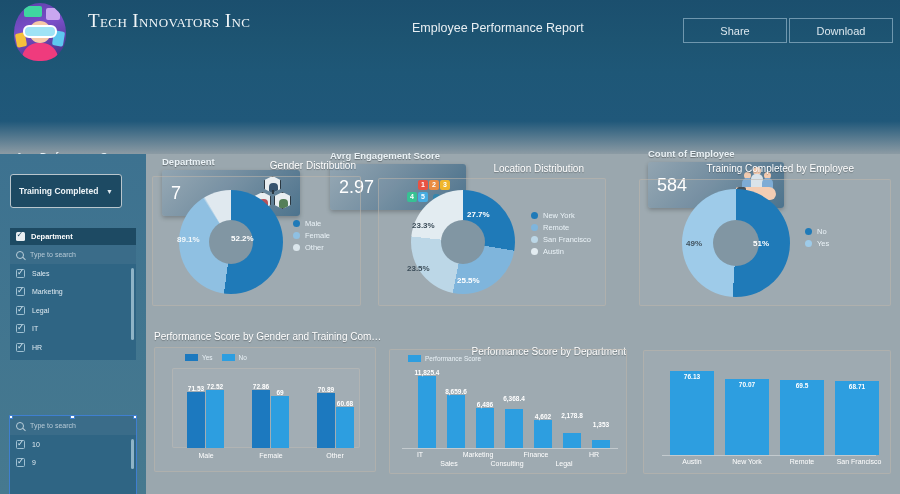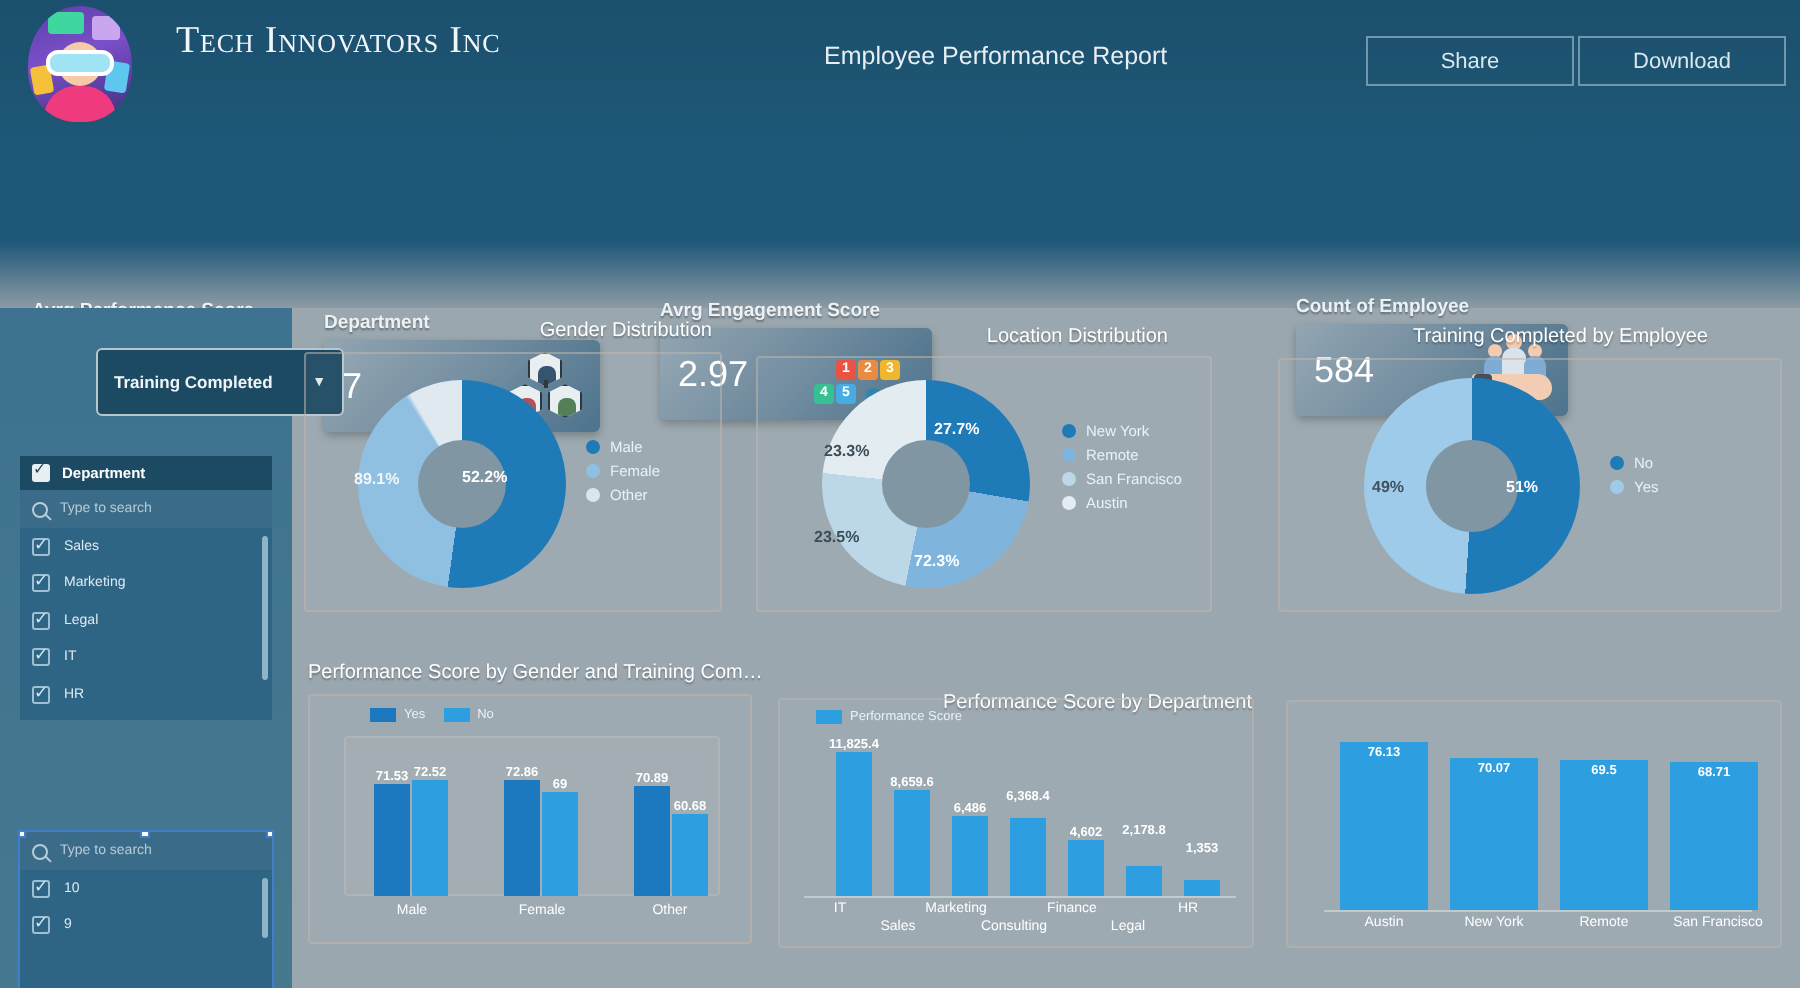--- a/index.html
+++ b/index.html
@@ -132,23 +132,23 @@
   .ic-people .p3 { left:26px; width:11px; height:11px; background:#79a9d4; }
   .ic-people .h { position:absolute; border-radius:50%; background:#f3cbb0; }
   .ic-people .h1 { left:8px;  bottom:23px; width:7px; height:7px; }
   .ic-people .h2 { left:17px; bottom:27px; width:8px; height:8px; }
   .ic-people .h3 { left:28px; bottom:23px; width:7px; height:7px; }
 
   
   .sidebar { position:absolute; left:0; top:154px; width:146px; height:340px;
     background: linear-gradient(180deg,#3d7290 0%, #46798f 100%); }
   .slicer-btn {
-    position:absolute; left:10px; top:20px; width:124px; height:34px;
+    position:absolute; left:10px; top:20px; width:112px; height:34px;
     background:#1d4a63; border:1px solid #b9c6cd; border-radius:3px;
-    display:flex; align-items:center; padding:0 8px; cursor:pointer;margin-left:38px;
+    display:flex; align-items:center; padding:0 8px; cursor:pointer;
   }
   .slicer-btn .txt { font-size:8.5px; color:#eef4f7; font-weight:bold; flex:1; }
   .slicer-btn .carrot { font-size:7px; color:#dfe8ed; }
 
   .filter { position:absolute; left:10px; width:126px; background:#2f6584; }
   .filter .fhead { height:17px; background:#1d4a63; display:flex; align-items:center; padding:0 6px; }
   .filter .fhead .cb { width:9px; height:9px; background:#e8eef2; border-radius:1.5px;
     margin-right:6px; position:relative; }
   .filter .fhead .cb::after { content:"✓"; position:absolute; left:0.5px; top:-2px; font-size:8px; color:#1d4a63; }
   .filter .fhead .ftitle { font-size:7.5px; color:#ffffff; font-weight:bold; }
@@ -374,21 +374,21 @@
     </div>
   </div>
 
   <div class="chart-title" style="left:238px; top:9px; width:200px;">Location Distribution</div>
   <div class="panel" style="left:232px; top:24px; width:228px; height:128px;">
     <div class="donut" style="left:32px; top:11px; width:104px; height:104px;
          background: conic-gradient(#1f7ab8 0deg 99.7deg, #7fb5dc 99.7deg 191.5deg, #bcd7e7 191.5deg 276.1deg, #e3ecf1 276.1deg 360deg);">
       <div class="hole" style="left:30px; top:30px; width:44px; height:44px; background:#8196a3;"></div>
     </div>
     <div class="dlabel" style="left:88px; top:31px; color:#ffffff;">27.7%</div>
-    <div class="dlabel" style="left:78px; top:97px; color:#ffffff;">72.3%</div>
+    <div class="dlabel" style="left:78px; top:97px; color:#ffffff;">25.5%</div>
     <div class="dlabel" style="left:28px; top:85px; color:#3c4d59;">23.5%</div>
     <div class="dlabel" style="left:33px; top:42px; color:#3c4d59;">23.3%</div>
     <div class="legend" style="left:152px; top:32px;">
       <div class="li">
           <span class="dot" style="background:#1f7ab8"></span>
           <span class="lt">New York</span>
         </div>
       <div class="li">
           <span class="dot" style="background:#7fb5dc"></span>
           <span class="lt">Remote</span>

